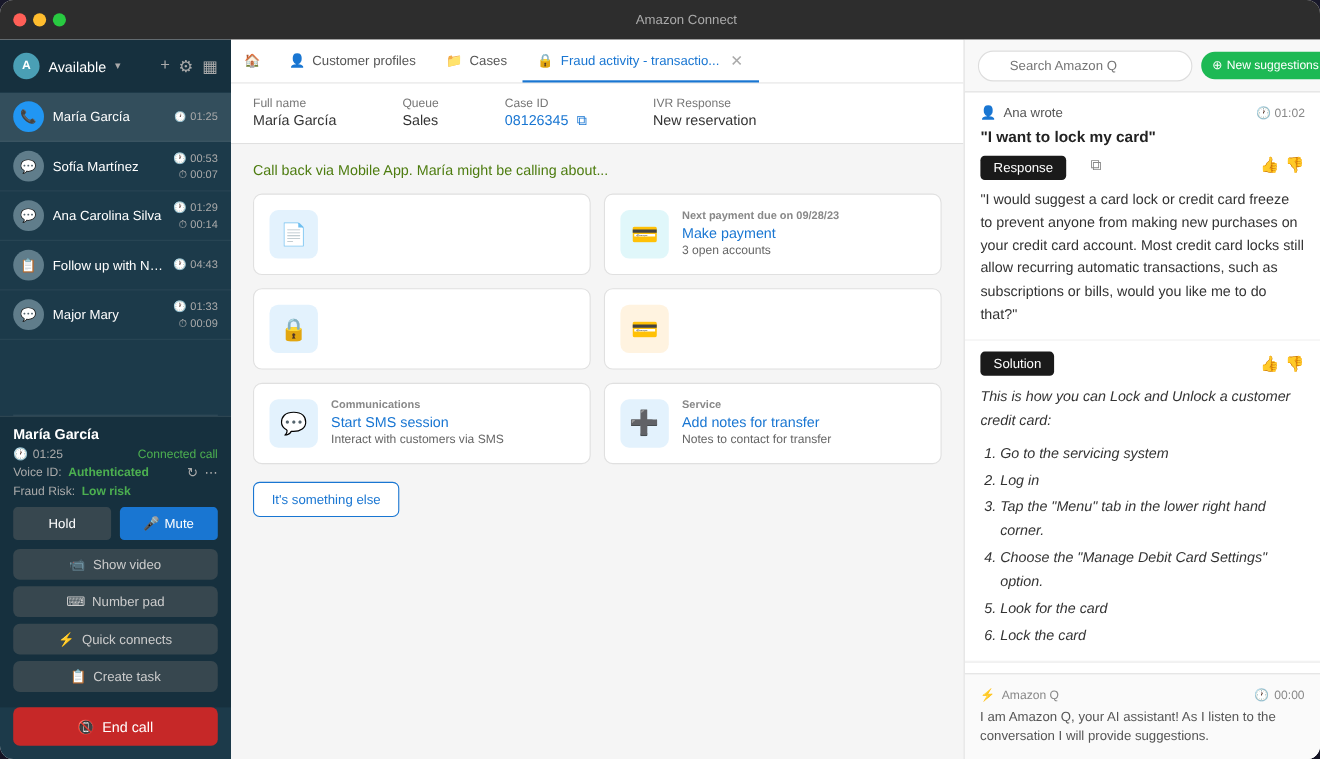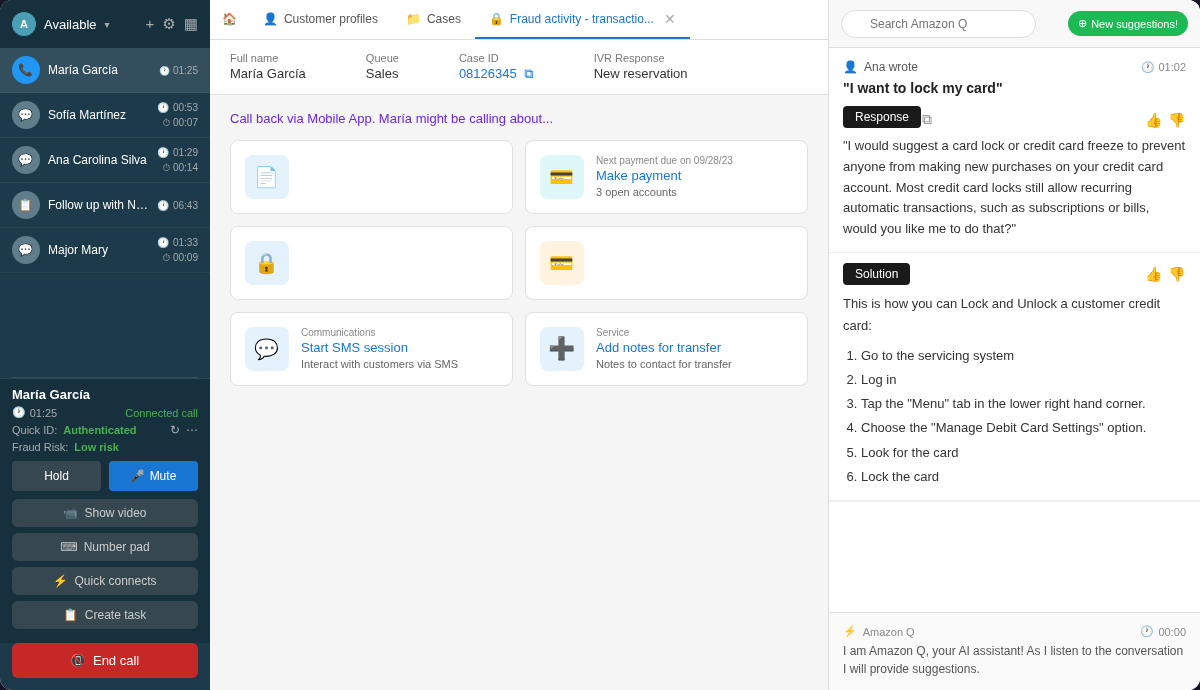--- a/index.html
+++ b/index.html
@@ -167,21 +167,21 @@
     .detail-group label { font-size: 11px; color: #777; display: block; margin-bottom: 2px; }
     .detail-group .value { font-size: 13px; color: #333; font-weight: 500; }
     .detail-group .value-link { color: #1976d2; font-size: 13px; }
 
     
     .suggestions-area {
       flex: 1;
       overflow-y: auto;
       padding: 16px 20px;
     }
-    .suggestions-title { font-size: 13px; color: #6d28d9; margin-bottom: 14px; }
+    .suggestions-title { font-size: 13px; color: #4d7c0f; margin-bottom: 14px; }
 
     .cards-grid {
       display: grid;
       grid-template-columns: 1fr 1fr;
       gap: 12px;
       margin-bottom: 16px;
     }
     .suggestion-card {
       background: #fff;
       border-radius: 8px;
@@ -192,32 +192,32 @@
       cursor: pointer;
     }
     .card-icon-wrap {
       width: 44px; height: 44px; border-radius: 8px;
       background: #e3f2fd; display: flex; align-items: center; justify-content: center;
       flex-shrink: 0; font-size: 20px;
     }
     .card-icon-wrap.blue { background: #e3f2fd; color: #1976d2; }
     .card-icon-wrap.teal { background: #e0f7fa; color: #00838f; }
     .card-icon-wrap.orange { background: #fff3e0; color: #e65100; }
-    .card-body .category { font-size: 10px; color: #888; margin-bottom: 2px; }
+    .card-body .category { font-size: 10px; color: #888; margin-bottom: 2px; font-weight: bold; }
     .card-body .card-title { font-size: 13px; color: #1976d2; font-weight: 500; margin-bottom: 3px; }
     .card-body .card-desc { font-size: 11px; color: #666; }
 
     .btn-something-else {
       padding: 8px 16px; background: #fff; border: 1px solid #1976d2;
       color: #1976d2; border-radius: 6px; cursor: pointer; font-size: 12px;
     }
 
     
     .q-panel {
-      width: 372px;
+      width: 324px;
       background: #fff;
       border-left: 1px solid #ddd;
       display: flex;
       flex-direction: column;
       flex-shrink: 0;
       overflow: hidden;
     }
 
     .q-header {
       height: 48px;
@@ -258,34 +258,34 @@
 
     .q-message {
       padding: 12px 14px;
       border-bottom: 1px solid #f0f0f0;
     }
     .q-msg-header { display: flex; align-items: center; justify-content: space-between; margin-bottom: 6px; }
     .q-msg-author { display: flex; align-items: center; gap: 6px; font-size: 12px; color: #555; font-weight: 500; }
     .q-msg-time { font-size: 11px; color: #888; }
     .q-msg-quote { font-size: 14px; font-weight: 600; color: #222; margin-bottom: 10px; }
 
-    .tab-buttons { display: flex; gap: 1px; margin-bottom: 8px; align-items: flex-end; }
+    .tab-buttons { display: flex; gap: 22px; margin-bottom: 8px; align-items: flex-start; }
     .tab-btn {
       padding: 4px 12px; border-radius: 4px; border: none; cursor: pointer; font-size: 12px; font-weight: 500;
     }
     .tab-btn.active-tab { background: #1a1a1a; color: #fff; }
     .feedback-icons { margin-left: auto; display: flex; gap: 6px; color: #888; }
     .feedback-icon { cursor: pointer; font-size: 14px; }
     .copy-icon { cursor: pointer; font-size: 14px; color: #888; }
 
     .response-text { font-size: 13px; color: #333; line-height: 1.6; }
 
     .solution-section { padding: 10px 14px; border-bottom: 1px solid #f0f0f0; }
     .solution-header { display: flex; align-items: center; justify-content: space-between; margin-bottom: 8px; }
-    .solution-body { font-size: 13px; color: #333; line-height: 1.7; }
+    .solution-body { font-size: 13px; color: #333; line-height: 1.7; font-style: italic; }
     .solution-body ol { padding-left: 18px; }
     .solution-body li { margin-bottom: 2px; }
 
     .show-less-bar {
       padding: 10px 14px;
       border-top: 1px solid #f0f0f0;
       text-align: center;
       cursor: pointer;
       color: #1976d2;
       font-size: 13px;
@@ -297,20 +297,28 @@
 
     .scrollbar-thin::-webkit-scrollbar { width: 4px; }
     .scrollbar-thin::-webkit-scrollbar-track { background: #f0f0f0; }
     .scrollbar-thin::-webkit-scrollbar-thumb { background: #ccc; border-radius: 2px; }
   </style>
 </head>
 <body>
 
 <div class="mac-window">
 
+  <div class="title-bar">
+    <div class="traffic-lights">
+      <div class="tl tl-red"></div>
+      <div class="tl tl-yellow"></div>
+      <div class="tl tl-green"></div>
+    </div>
+    <div class="title-bar-title">Amazon Connect</div>
+  </div>
 
   <div class="app-body">
 
     <div class="sidebar">
       <div class="sidebar-header">
         <div class="sidebar-avatar-small">A</div>
         <span class="sidebar-status">Available</span>
         <span class="status-arrow">▾</span>
         <div class="sidebar-header-icons">
           <span style="cursor:pointer;color:#aaa">+</span>
@@ -354,21 +362,21 @@
             <span class="contact-time">⏱ <span>00:14</span></span>
           </div>
         </div>
 
         <div class="contact-item">
           <div class="contact-icon task">📋</div>
           <div class="contact-info">
             <div class="contact-name">Follow up with Nikki Work</div>
           </div>
           <div class="contact-meta">
-            <span class="contact-time">🕐 <span>06:43</span></span>
+            <span class="contact-time">🕐 <span>04:43</span></span>
           </div>
         </div>
 
         <div class="contact-item">
           <div class="contact-icon chat">💬</div>
           <div class="contact-info">
             <div class="contact-name">Major Mary</div>
           </div>
           <div class="contact-meta">
             <span class="contact-time">🕐 <span>01:33</span></span>
@@ -383,21 +391,21 @@
         <div class="active-name">María García</div>
         <div class="active-status-row">
           <div class="active-timer">
             <span>🕐</span>
             <span>01:25</span>
           </div>
           <div class="active-connected">Connected call</div>
         </div>
 
         <div class="voice-id-row">
-          <span>Quick ID:</span>
+          <span>Voice ID:</span>
           <span class="auth-badge">Authenticated</span>
           <span style="margin-left:auto;cursor:pointer;color:#aaa;font-size:12px">↻</span>
           <span style="cursor:pointer;color:#aaa;font-size:12px">⋯</span>
         </div>
         <div class="fraud-row">
           <span>Fraud Risk:</span>
           <span class="low-risk">Low risk</span>
         </div>
 
         <div class="call-controls">
@@ -513,20 +521,21 @@
           <div class="suggestion-card">
             <div class="card-icon-wrap blue" style="background:#e3f2fd;color:#1976d2;font-size:22px">➕</div>
             <div class="card-body">
               <div class="category">Service</div>
               <div class="card-title">Add notes for transfer</div>
               <div class="card-desc">Notes to contact for transfer</div>
             </div>
           </div>
         </div>
 
+        <button class="btn-something-else">It's something else</button>
       </div>
     </div>
 
     <div class="q-panel">
 
       <div class="q-header">
         <div class="search-wrap">
           <span class="search-icon-q">🔍</span>
           <input class="q-search" type="text" placeholder="Search Amazon Q" style="">
         </div>

